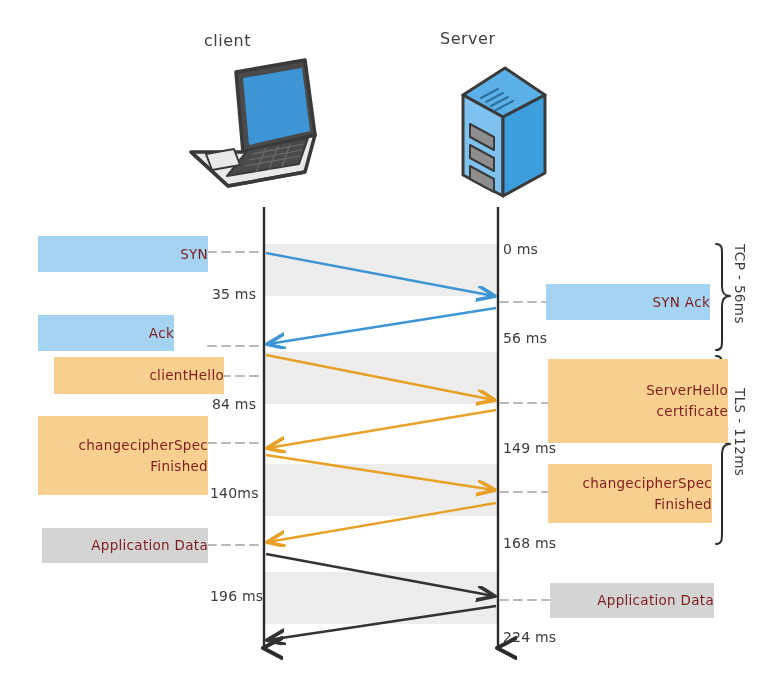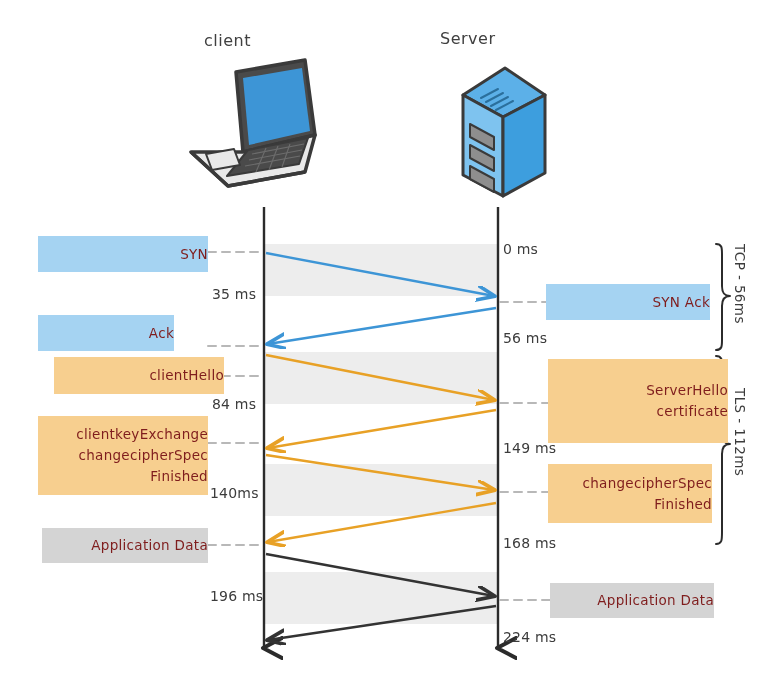--- a/index.html
+++ b/index.html
@@ -166,21 +166,20 @@
 
   <div class="msg blue" style="left:38px;top:315px;width:136px;height:36px;">
     <span>Ack</span>
   </div>
 
   <div class="msg orange" style="left:38px;top:357px;width:170px;height:37px;margin-left:16px;">
     <span>clientHello</span>
   </div>
 
   <div class="msg orange" style="left:38px;top:416px;width:170px;height:79px;">
-    <span>clientkeyExchange</span>
     <span>changecipherSpec</span>
     <span>Finished</span>
   </div>
 
   <div class="msg gray" style="left:42px;top:528px;width:166px;height:35px;">
     <span>Application Data</span>
   </div>
 
   <div class="msg blue" style="left:546px;top:284px;width:164px;height:36px;">
     <span>SYN Ack</span>

